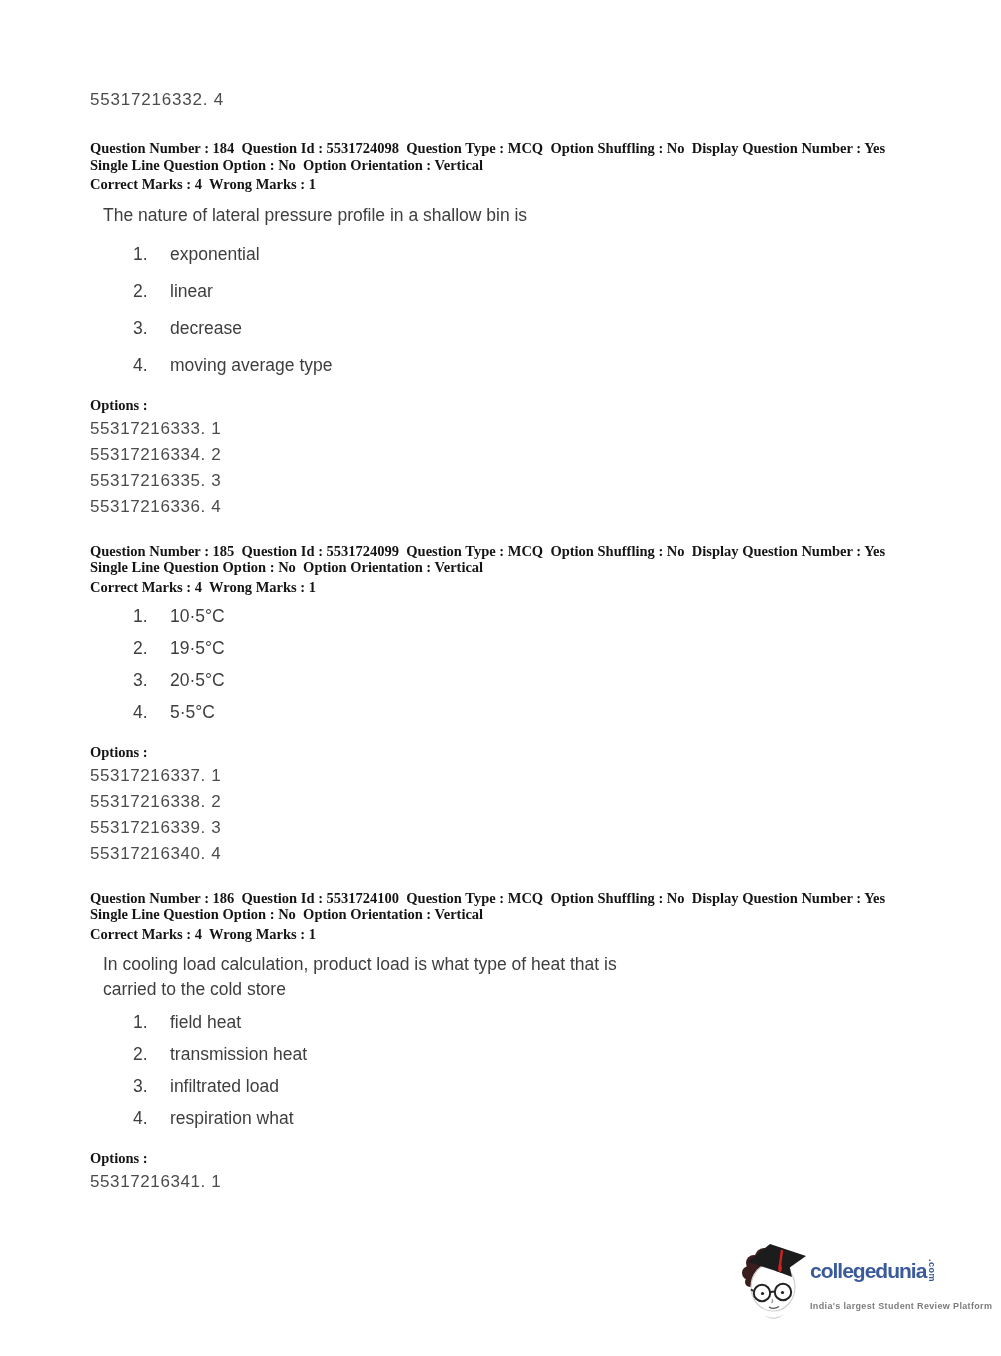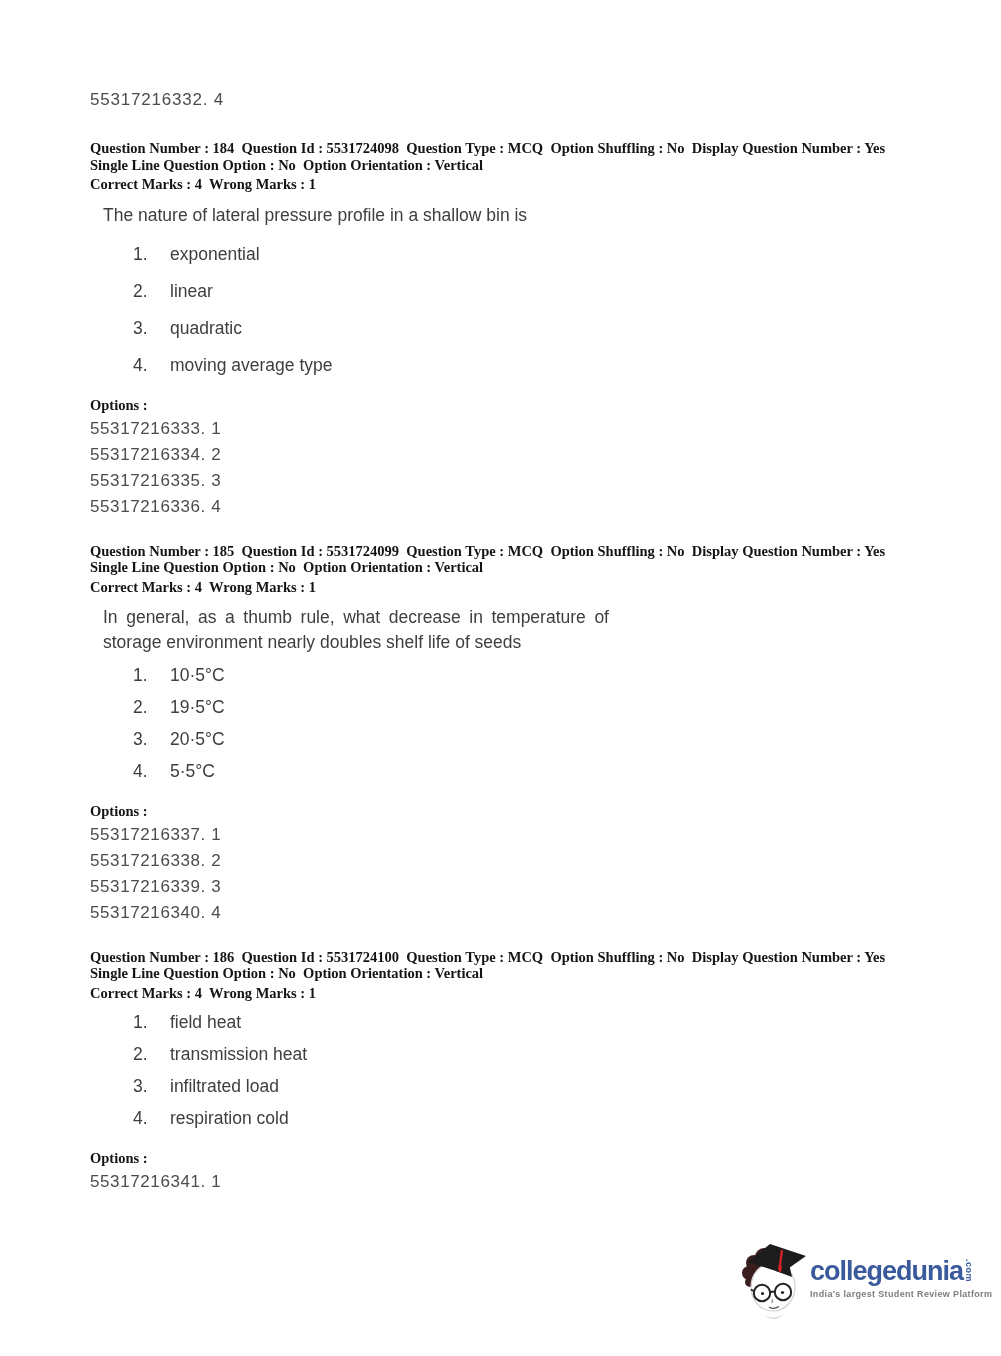--- a/index.html
+++ b/index.html
@@ -67,35 +67,35 @@
   .logo {
     position: absolute;
     left: 740px;
     top: 1243px;
     display: flex;
     align-items: flex-start;
   }
   .logo-text-col { margin-left: 4px; padding-top: 14px; }
   .brand-row { display: flex; align-items: flex-end; }
   .brand {
-    font-size: 27px;
+    font-size: 21px;
     font-weight: bold;
     letter-spacing: -1px;
     line-height: 28px;
   }
   .brand-tld {
     font-size: 9px;
     font-weight: bold;
     writing-mode: vertical-rl;
     letter-spacing: 0.5px;
     margin-left: 1px;
     margin-bottom: 3px;
   }
   .tagline {
-    margin-top: 4px;
+    margin-top: 16px;
     font-size: 9px;
     font-weight: bold;
     letter-spacing: 0.35px;
   }
 </style>
 </head>
 <body>
 
 <div class="page">
   <div class="content">
@@ -111,41 +111,40 @@
         <div class="choice">
           <span class="choice-num">1.</span>
           <span class="choice-text">exponential</span>
         </div>
         <div class="choice">
           <span class="choice-num">2.</span>
           <span class="choice-text">linear</span>
         </div>
         <div class="choice">
           <span class="choice-num">3.</span>
-          <span class="choice-text">quadratic</span>
+          <span class="choice-text">decrease</span>
         </div>
         <div class="choice">
           <span class="choice-num">4.</span>
           <span class="choice-text">moving average type</span>
         </div>
       </div>
       <div class="opts-label">Options :</div>
       <div class="opt-ids">
         <div class="opt-id">55317216333. 1</div>
         <div class="opt-id">55317216334. 2</div>
         <div class="opt-id">55317216335. 3</div>
         <div class="opt-id">55317216336. 4</div>
       </div>
     </div>
 
     <div class="q-block">
       <div class="q-meta">Question Number : 185  Question Id : 5531724099  Question Type : MCQ  Option Shuffling : No  Display Question Number : Yes</div>
       <div class="q-meta">Single Line Question Option : No  Option Orientation : Vertical</div>
       <div class="q-marks">Correct Marks : 4  Wrong Marks : 1</div>
-      <div class="q-text justified">In general, as a thumb rule, what decrease in temperature of storage environment nearly doubles shelf life of seeds</div>
       <div class="choices">
         <div class="choice">
           <span class="choice-num">1.</span>
           <span class="choice-text">10·5°C</span>
         </div>
         <div class="choice">
           <span class="choice-num">2.</span>
           <span class="choice-text">19·5°C</span>
         </div>
         <div class="choice">
@@ -163,36 +162,37 @@
         <div class="opt-id">55317216338. 2</div>
         <div class="opt-id">55317216339. 3</div>
         <div class="opt-id">55317216340. 4</div>
       </div>
     </div>
 
     <div class="q-block">
       <div class="q-meta">Question Number : 186  Question Id : 5531724100  Question Type : MCQ  Option Shuffling : No  Display Question Number : Yes</div>
       <div class="q-meta">Single Line Question Option : No  Option Orientation : Vertical</div>
       <div class="q-marks">Correct Marks : 4  Wrong Marks : 1</div>
+      <div class="q-text narrow">In cooling load calculation, product load is what type of heat that is carried to the cold store</div>
       <div class="choices">
         <div class="choice">
           <span class="choice-num">1.</span>
           <span class="choice-text">field heat</span>
         </div>
         <div class="choice">
           <span class="choice-num">2.</span>
           <span class="choice-text">transmission heat</span>
         </div>
         <div class="choice">
           <span class="choice-num">3.</span>
           <span class="choice-text">infiltrated load</span>
         </div>
         <div class="choice">
           <span class="choice-num">4.</span>
-          <span class="choice-text">respiration cold</span>
+          <span class="choice-text">respiration what</span>
         </div>
       </div>
       <div class="opts-label">Options :</div>
       <div class="opt-ids">
         <div class="opt-id">55317216341. 1</div>
       </div>
     </div>
 
   </div>
 

